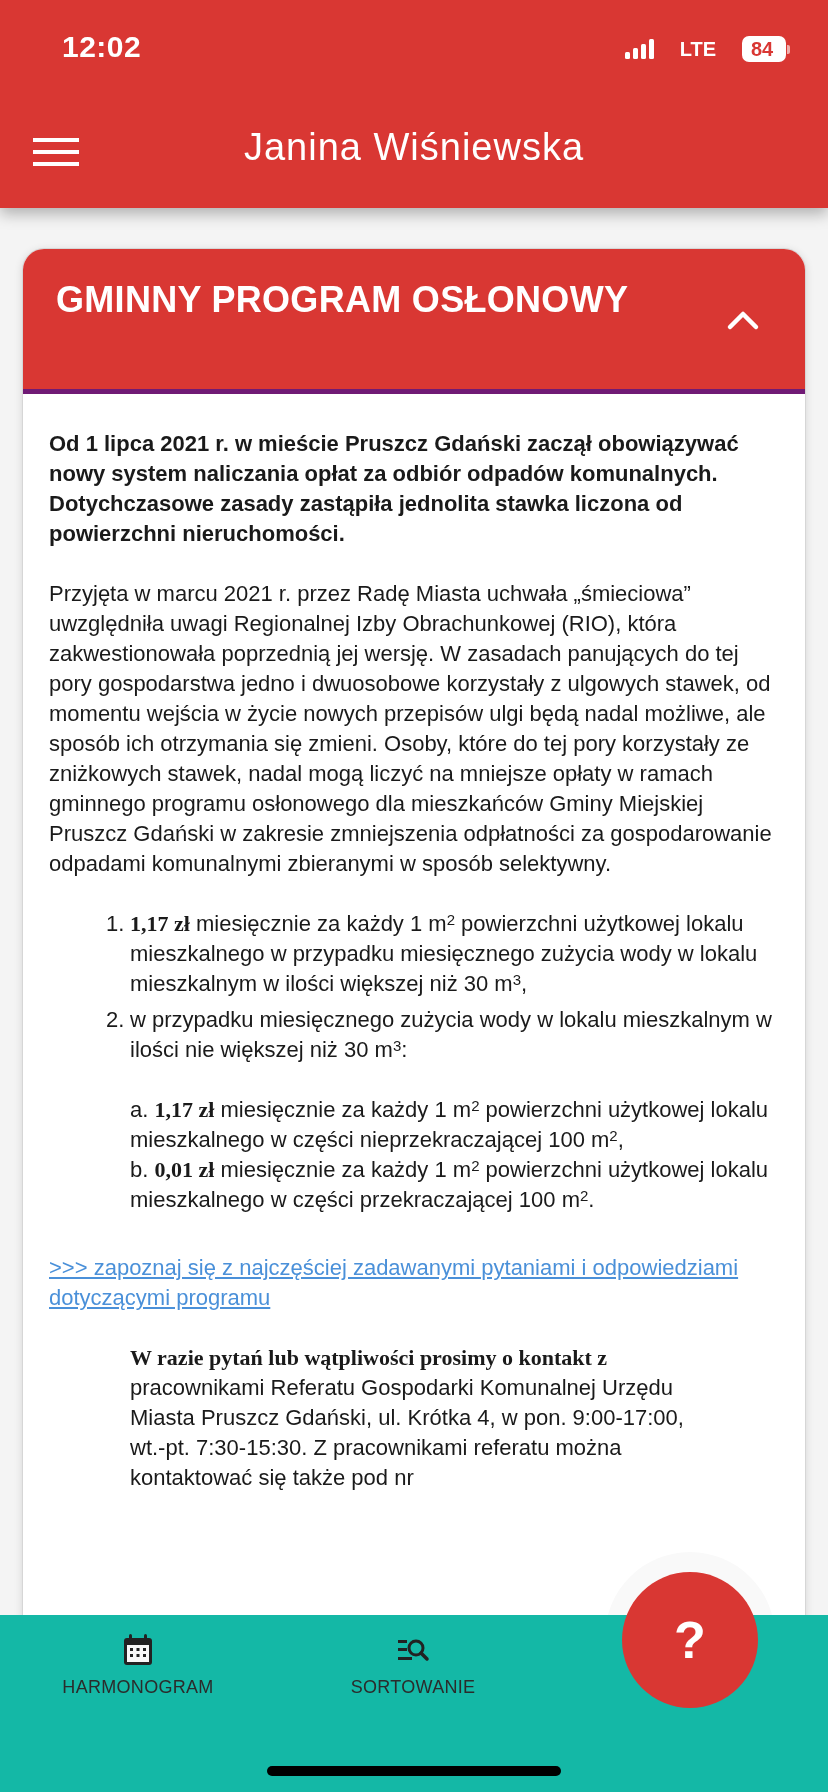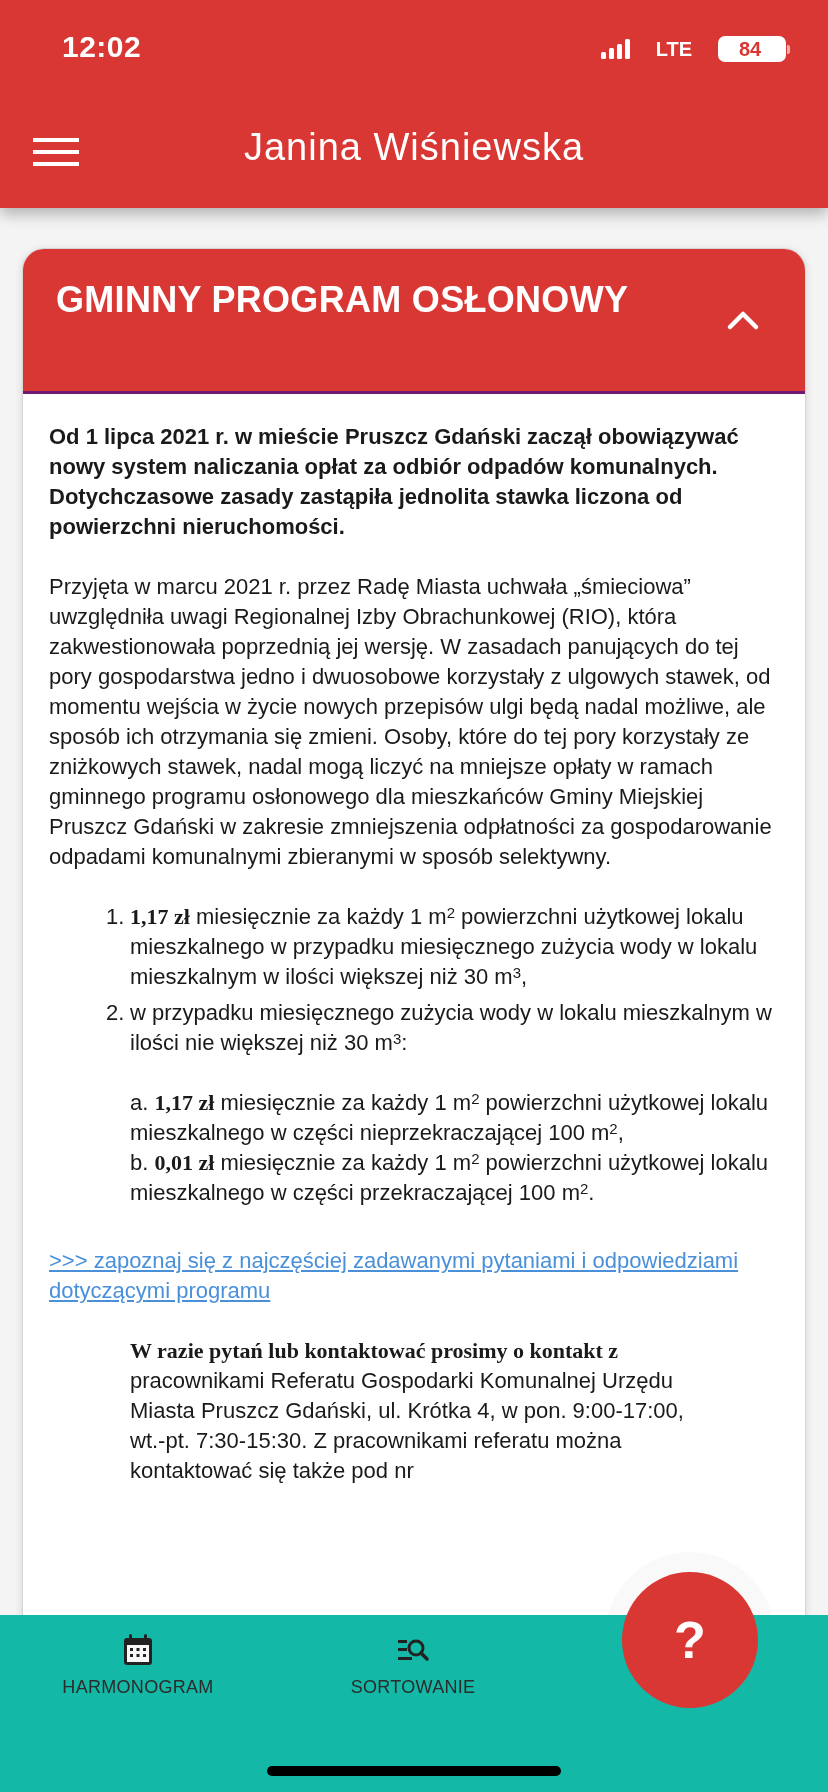--- a/index.html
+++ b/index.html
@@ -6,36 +6,36 @@
     html, body { width: 828px; height: 1792px; overflow: hidden; background: #f4f4f4; }
     body { position: relative; font-family: "Liberation Sans", "DejaVu Sans", sans-serif; color: #1a1a1a; }
 
     .appbar { position: absolute; left: 0; top: 0; width: 828px; height: 208px; background: #d93733; box-shadow: 0 6px 14px rgba(0,0,0,0.28); z-index: 5; }
     .status-time { position: absolute; left: 62px; top: 30px; font-size: 30px; color: #fff; font-weight: 600; letter-spacing: 0.5px; }
     .status-right { position: absolute; right: 38px; top: 36px; display: flex; align-items: center; gap: 22px; }
     .signal { display: flex; align-items: flex-end; gap: 3px; height: 20px; }
     .signal span { width: 5px; background: #fff; border-radius: 1.5px; }
     .lte { color: #fff; font-size: 20px; font-weight: 600; margin-left: 4px; }
     .battery { position: relative; display: flex; align-items: center; margin-left: 4px; }
-    .battery-body { width: 68px; height: 26px; border-radius: 7px; background: #fff; color: #d93733; font-weight: 700; font-size: 20px; line-height: 26px; text-align: center; padding-right: 4px; }
+    .battery-body { width: 44px; height: 26px; border-radius: 7px; background: #fff; color: #d93733; font-weight: 700; font-size: 20px; line-height: 26px; text-align: center; padding-right: 4px; }
     .battery-tip { width: 3px; height: 9px; background: rgba(255,255,255,0.6); border-radius: 0 2px 2px 0; margin-left: 1px; }
 
     .hamburger { position: absolute; left: 33px; top: 136px; width: 46px; height: 32px; cursor: pointer; }
     .hamburger span { position: absolute; left: 0; width: 46px; height: 4px; background: #fff; }
     .hamburger span:nth-child(1) { top: 2px; }
     .hamburger span:nth-child(2) { top: 14px; }
     .hamburger span:nth-child(3) { top: 26px; }
     .appbar-title { position: absolute; left: 0; right: 0; top: 126px; text-align: center; color: #fff; font-size: 38px; font-weight: 300; letter-spacing: 1px; }
 
     .card { position: absolute; left: 22px; top: 248px; width: 784px; height: 1500px; background: #fff; border-radius: 22px 22px 0 0; border: 1px solid #d6d6d6; box-shadow: 0 2px 8px rgba(0,0,0,0.12); overflow: hidden; }
-    .card-header { height: 145px; background: #d93733; border-bottom: 3px solid #701a75; position: relative; cursor: pointer; }
+    .card-header { height: 145px; background: #d93733; border-bottom: 5px solid #701a75; position: relative; cursor: pointer; }
     .card-title { position: absolute; left: 33px; top: 30px; color: #fff; font-size: 36px; font-weight: 700; letter-spacing: 0.3px; }
     .chevron { position: absolute; left: 703px; top: 58px; width: 34px; height: 24px; }
 
-    .card-body { padding: 28px 26px 0 26px; font-size: 22px; line-height: 30px; color: #1a1a1a; }
+    .card-body { padding: 35px 26px 0 26px; font-size: 22px; line-height: 30px; color: #1a1a1a; }
     .p-bold { font-weight: 700; margin-bottom: 30px; }
     .p { margin-bottom: 30px; margin-top: 12px; }
     ol.rates { list-style: none; margin: 18px 0 30px 0; }
     ol.rates li { position: relative; padding-left: 81px; margin-bottom: 6px; }
     ol.rates li .num { position: absolute; left: 57px; top: 0; }
     .sub { margin-top: 30px; }
     sup { font-size: 15px; vertical-align: 6px; line-height: 0; }
     b { font-weight: 700; font-family: Liberation Serif, serif; }
     .faq-link { display: block; color: #4a90d9; text-decoration: underline; margin: 38px 0 30px 0; cursor: pointer; }
     .contact { padding-left: 81px; padding-right: 60px; margin-top: 30px; }
@@ -101,21 +101,21 @@
           </div>
           <div>
             <span>b.</span> <b>0,01 zł</b><span> miesięcznie za każdy 1 m</span><sup>2</sup><span> powierzchni użytkowej lokalu mieszkalnego w części przekraczającej 100 m</span><sup>2</sup><span>.</span>
           </div>
         </div>
       </li>
     </ol>
 
     <a class="faq-link">&gt;&gt;&gt; zapoznaj się z najczęściej zadawanymi pytaniami i odpowiedziami dotyczącymi programu</a>
 
-    <p class="contact"><b>W razie pytań lub kontaktować prosimy o kontakt z</b><span> pracownikami Referatu Gospodarki Komunalnej Urzędu Miasta Pruszcz Gdański, ul. Krótka 4, w pon. 9:00-17:00, wt.-pt. 7:30-15:30. Z pracownikami referatu można kontaktować się także pod nr</span></p>
+    <p class="contact"><b>W razie pytań lub wątpliwości prosimy o kontakt z</b><span> pracownikami Referatu Gospodarki Komunalnej Urzędu Miasta Pruszcz Gdański, ul. Krótka 4, w pon. 9:00-17:00, wt.-pt. 7:30-15:30. Z pracownikami referatu można kontaktować się także pod nr</span></p>
   </div>
 </div>
 
 <div class="notch"></div>
 <div class="bottom-nav">
   <div class="nav-item" style="left:38px">
     <svg class="nav-icon" viewBox="0 0 34 34">
       <rect x="3" y="5" width="28" height="27" rx="3" fill="#222"></rect>
       <rect x="8" y="1" width="3" height="7" rx="1.5" fill="#222"></rect>
       <rect x="23" y="1" width="3" height="7" rx="1.5" fill="#222"></rect>

